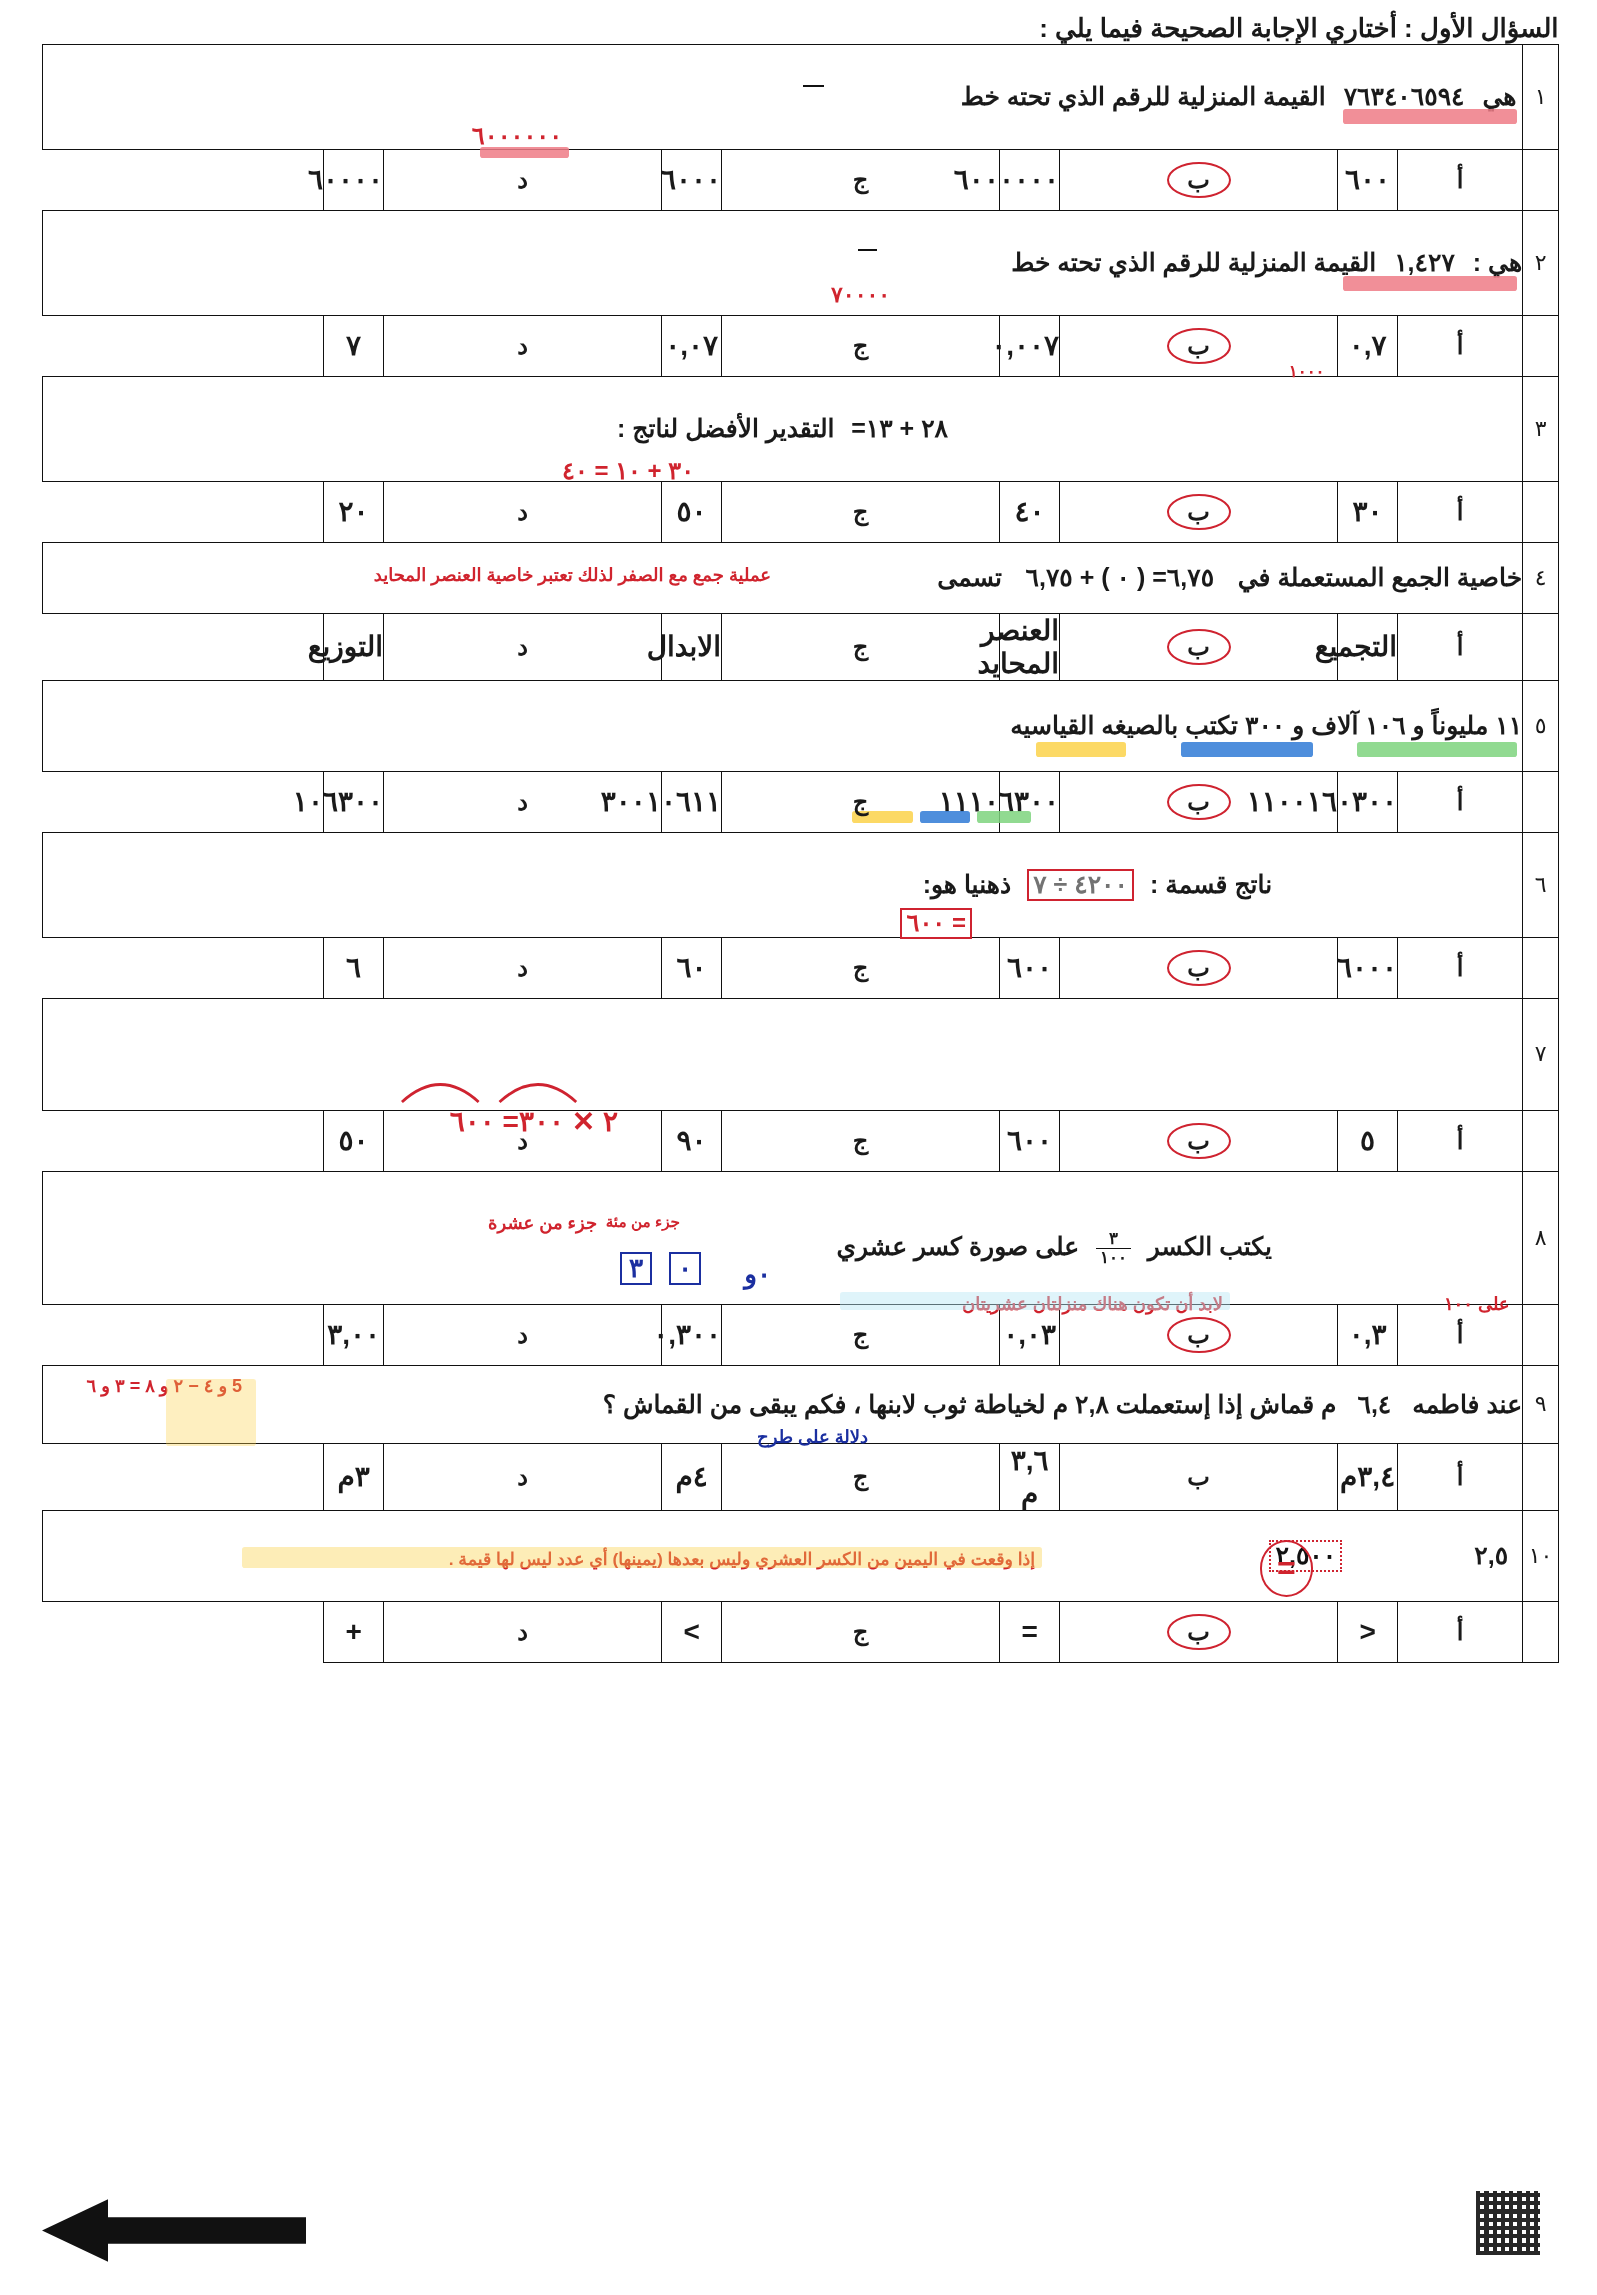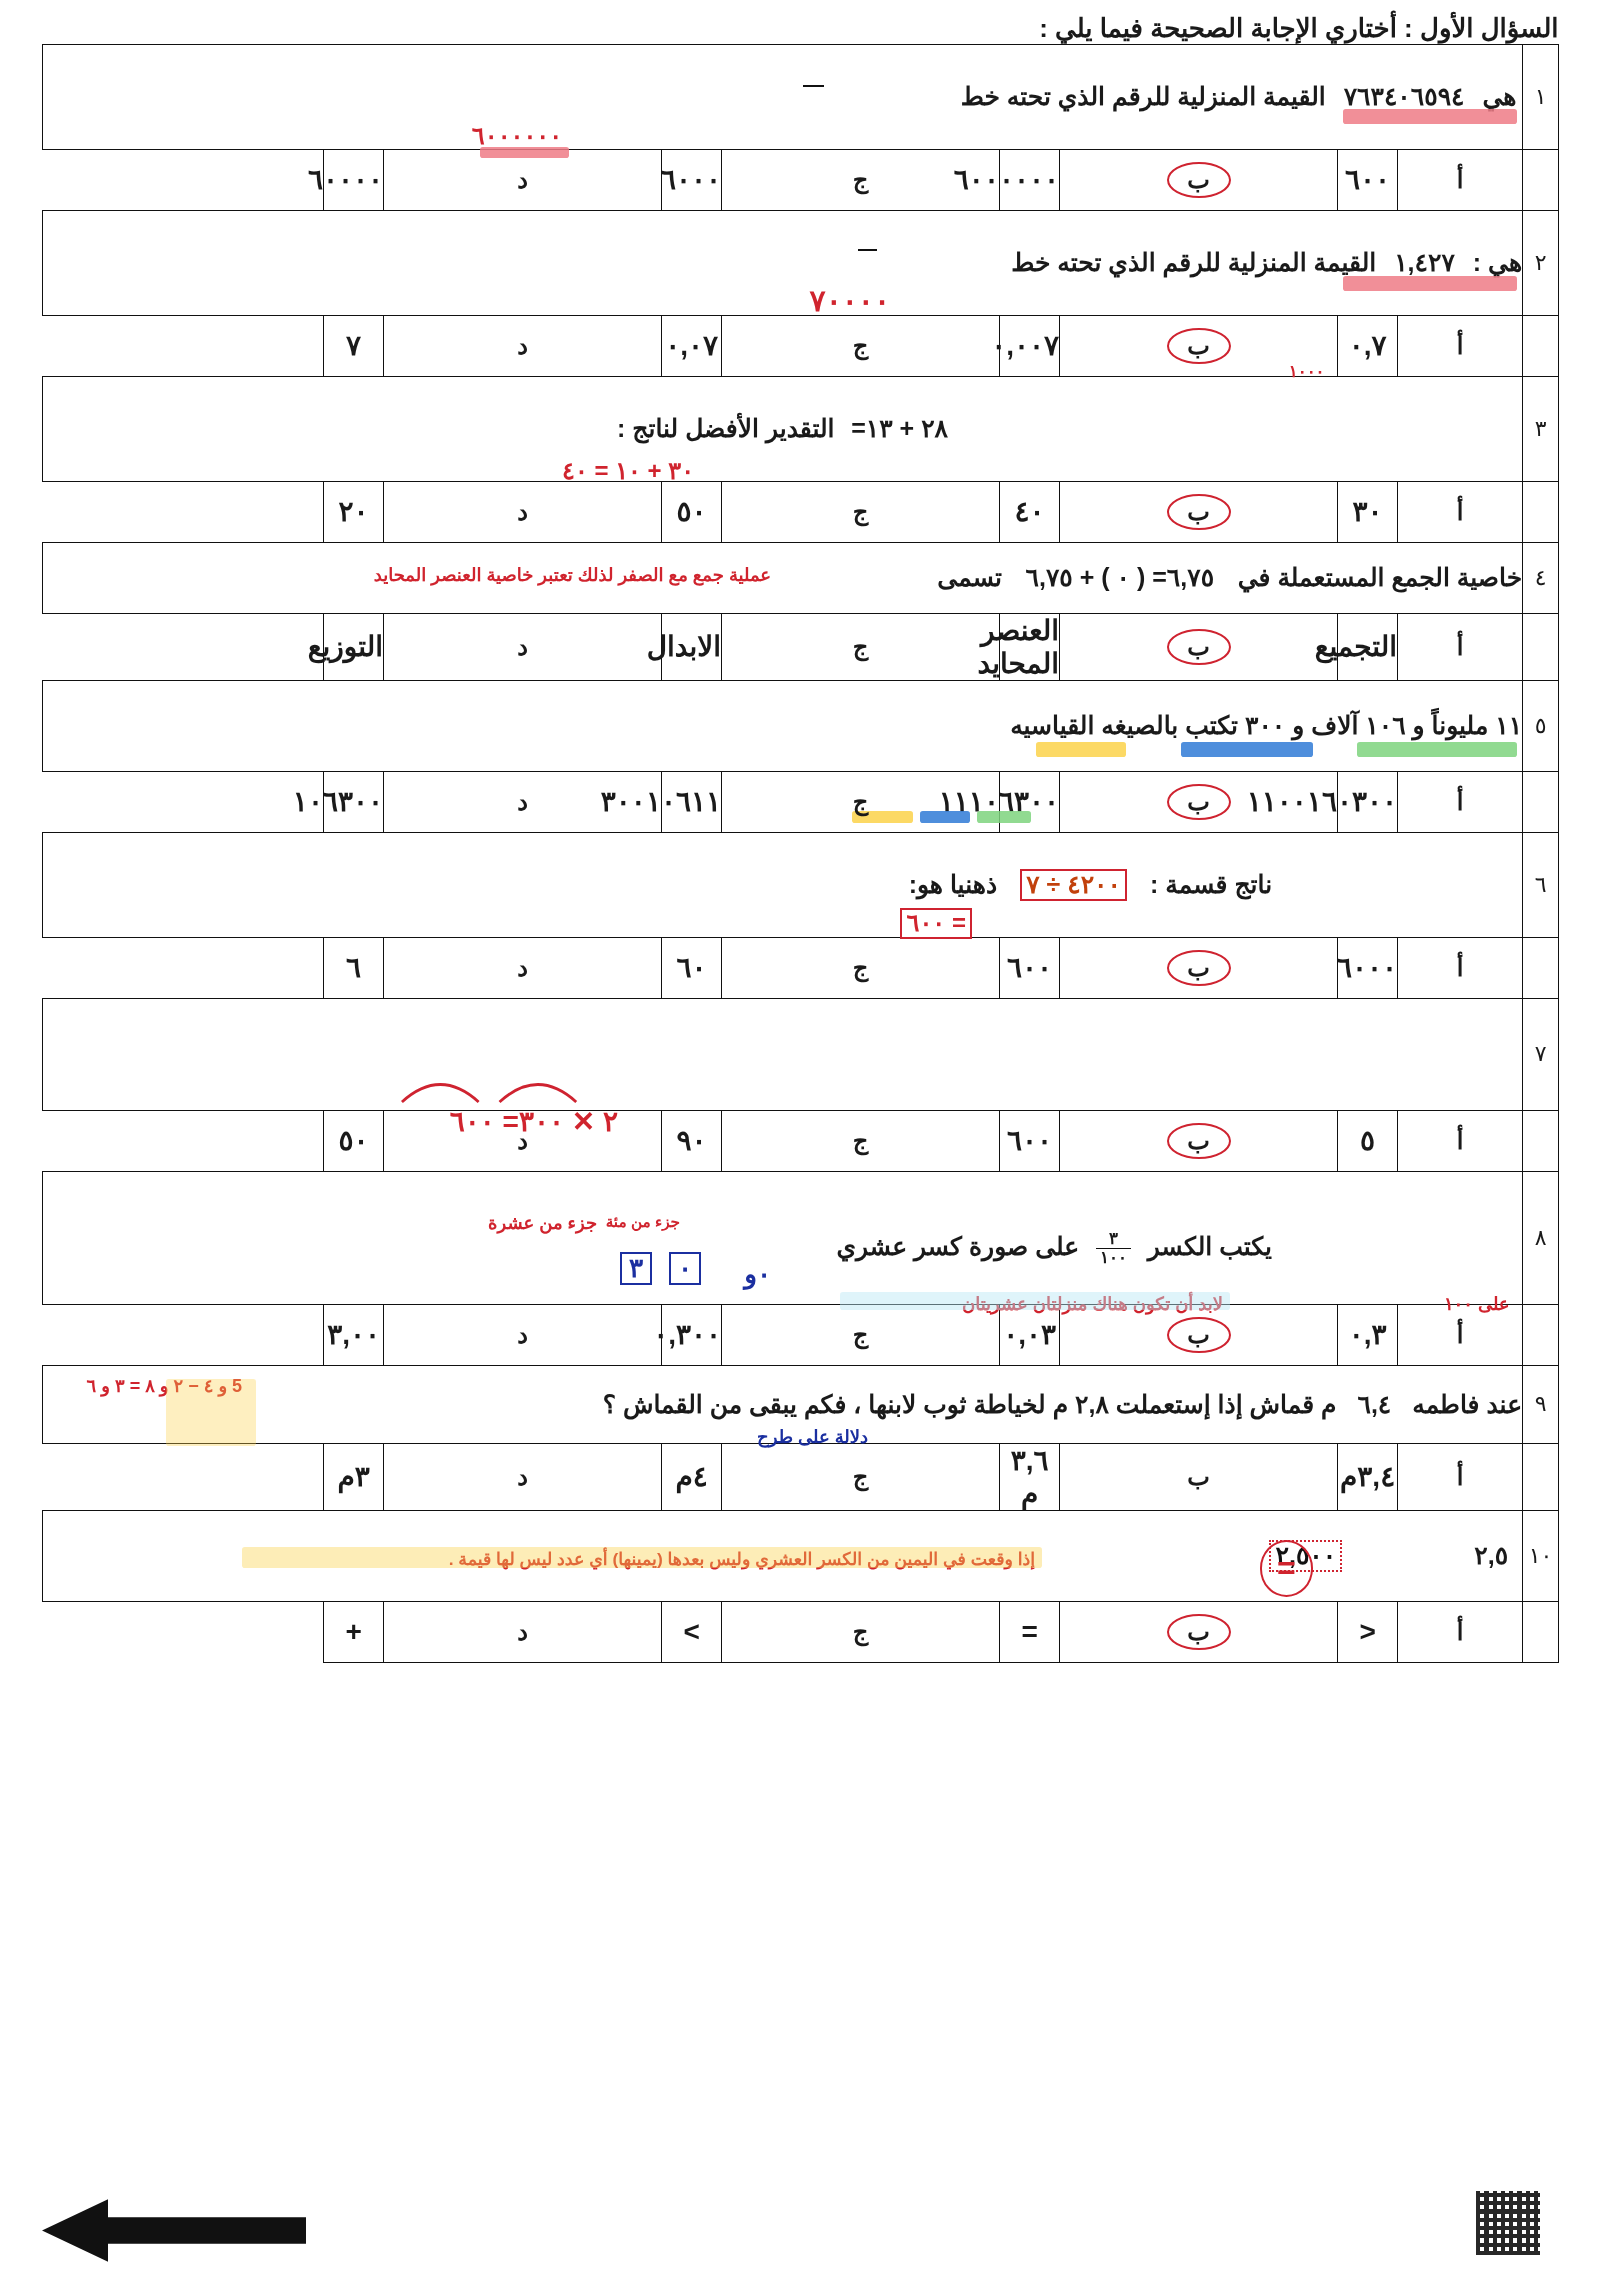--- a/index.html
+++ b/index.html
@@ -214,21 +214,21 @@
       <td class="qnum">٢</td>
       <td class="qbody" colspan="9" style="height:104px;">
         <div style="position:relative;">
           <span class="nowrap">
             <span>هي :</span>
             <span style="margin:0 11px;">١,٤٢٧</span>
             <span>القيمة المنزلية للرقم الذي تحته خط</span>
           </span>
           <span class="hl hl-pink" style="right:5.6px; top:33px; width:174px;"></span>
           <span style="position:absolute; right:645px; top:5.6px; width:19.5px; border-bottom:2.1px solid #111;"></span>
-          <span class="ink" style="right:632px; top:35px; font-size:30px;">٧٠٠٠٠</span>
+          <span class="ink" style="right:632px; top:35px; font-size:22px;">٧٠٠٠٠</span>
         </div>
       </td>
     </tr>
     <tr class="rowopts">
       <td class="qnum"></td>
       <td class="opt-letter" style="width:125px">أ</td>
       <td class="opt-val">٠,٧</td>
       <td class="opt-letter">
         <span>ب</span>
         <span class="circle-b"></span>
@@ -326,21 +326,21 @@
       <td class="opt-letter">د</td>
       <td class="opt-val">١٠٦٣٠٠</td>
     </tr>
 
     <tr>
       <td class="qnum">٦</td>
       <td class="qbody" colspan="9" style="height:104px;">
         <div style="position:relative; text-align:right; padding-right:250px;">
           <span class="nowrap">
             <span>ناتج قسمة :</span>
-            <span class="boxed" style="margin:0 16px; color:#c2410c;">٤٢٠٠ ÷ ٧</span>
+            <span class="boxed" style="margin:0 9px; color:#737373;">٤٢٠٠ ÷ ٧</span>
             <span>ذهنيا هو:</span>
           </span>
           <span class="ink boxed" style="right:550px; top:43px; font-size:24px;">= ٦٠٠</span>
         </div>
       </td>
     </tr>
     <tr class="rowopts">
       <td class="qnum"></td>
       <td class="opt-letter" style="width:125px">أ</td>
       <td class="opt-val">٦٠٠٠</td>

